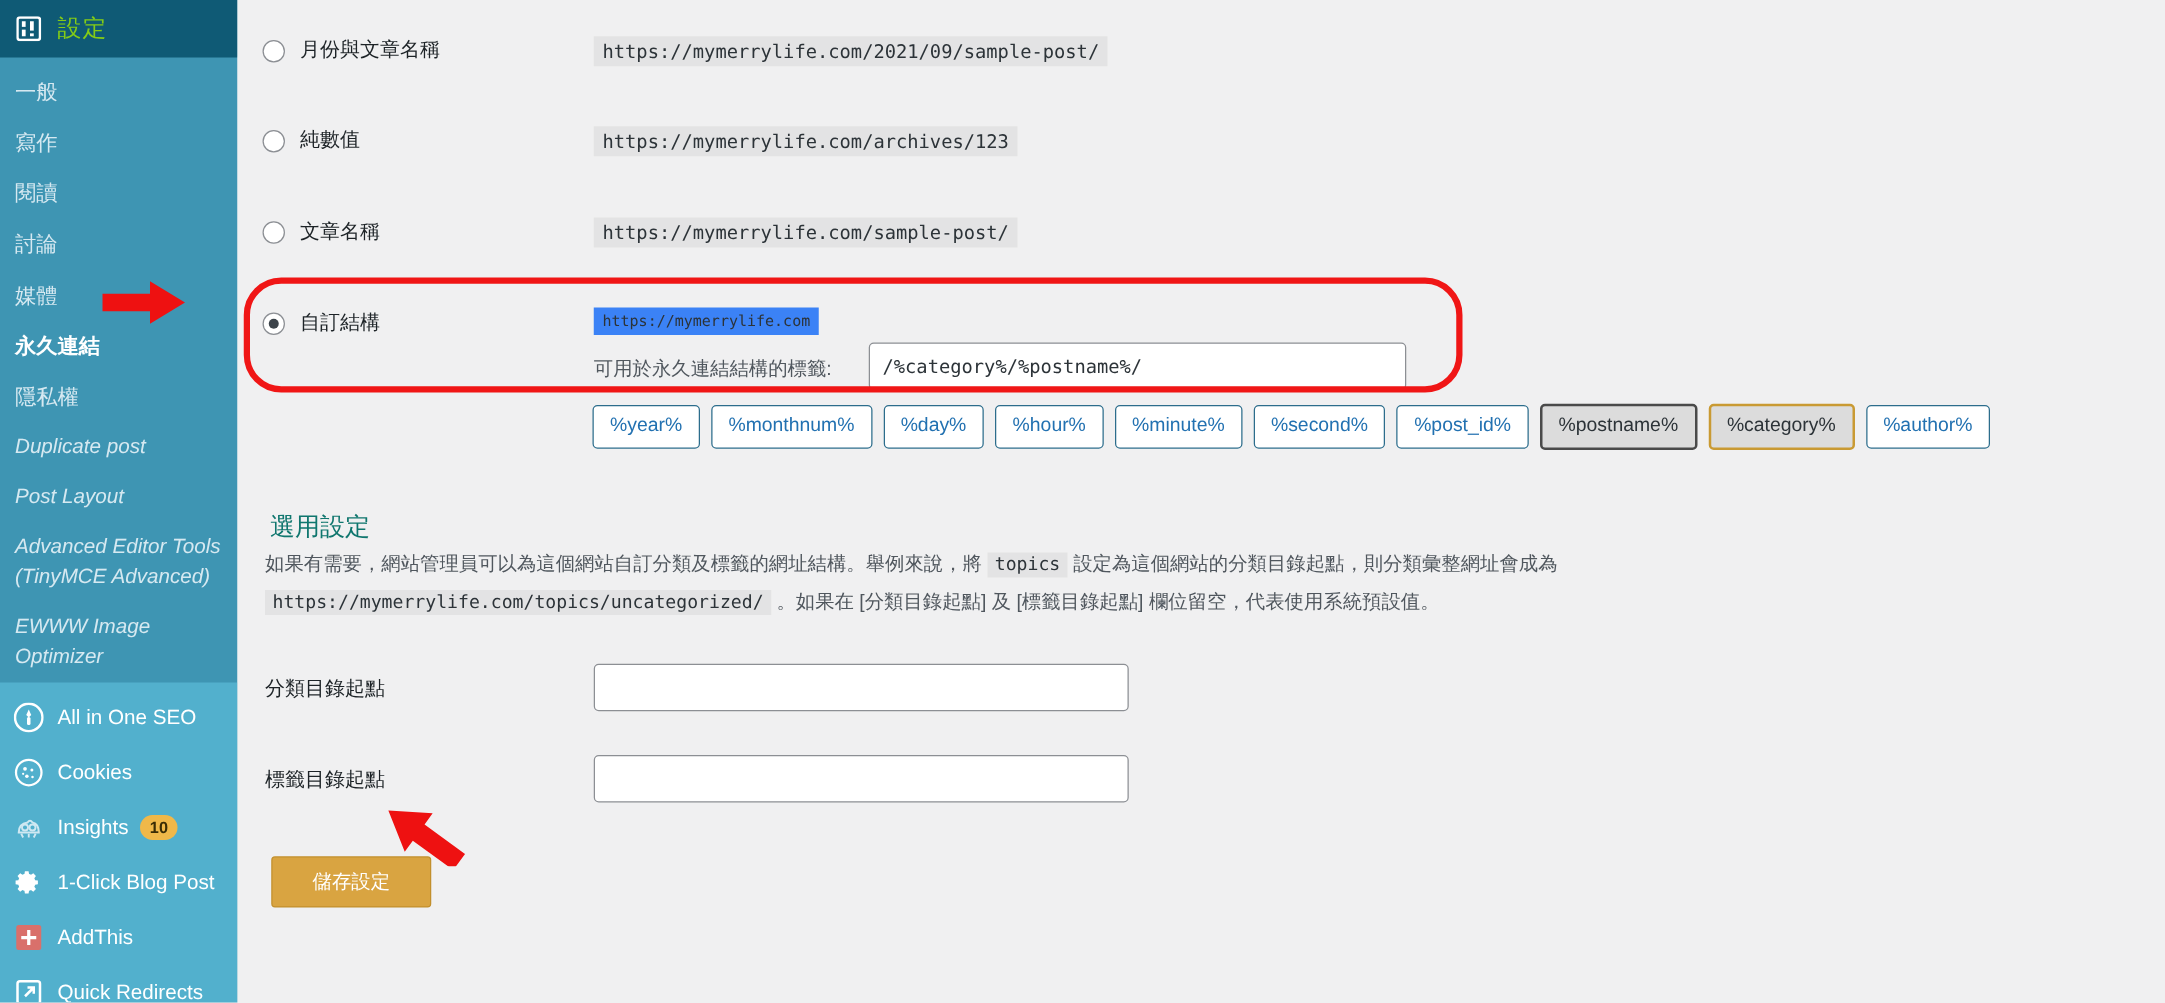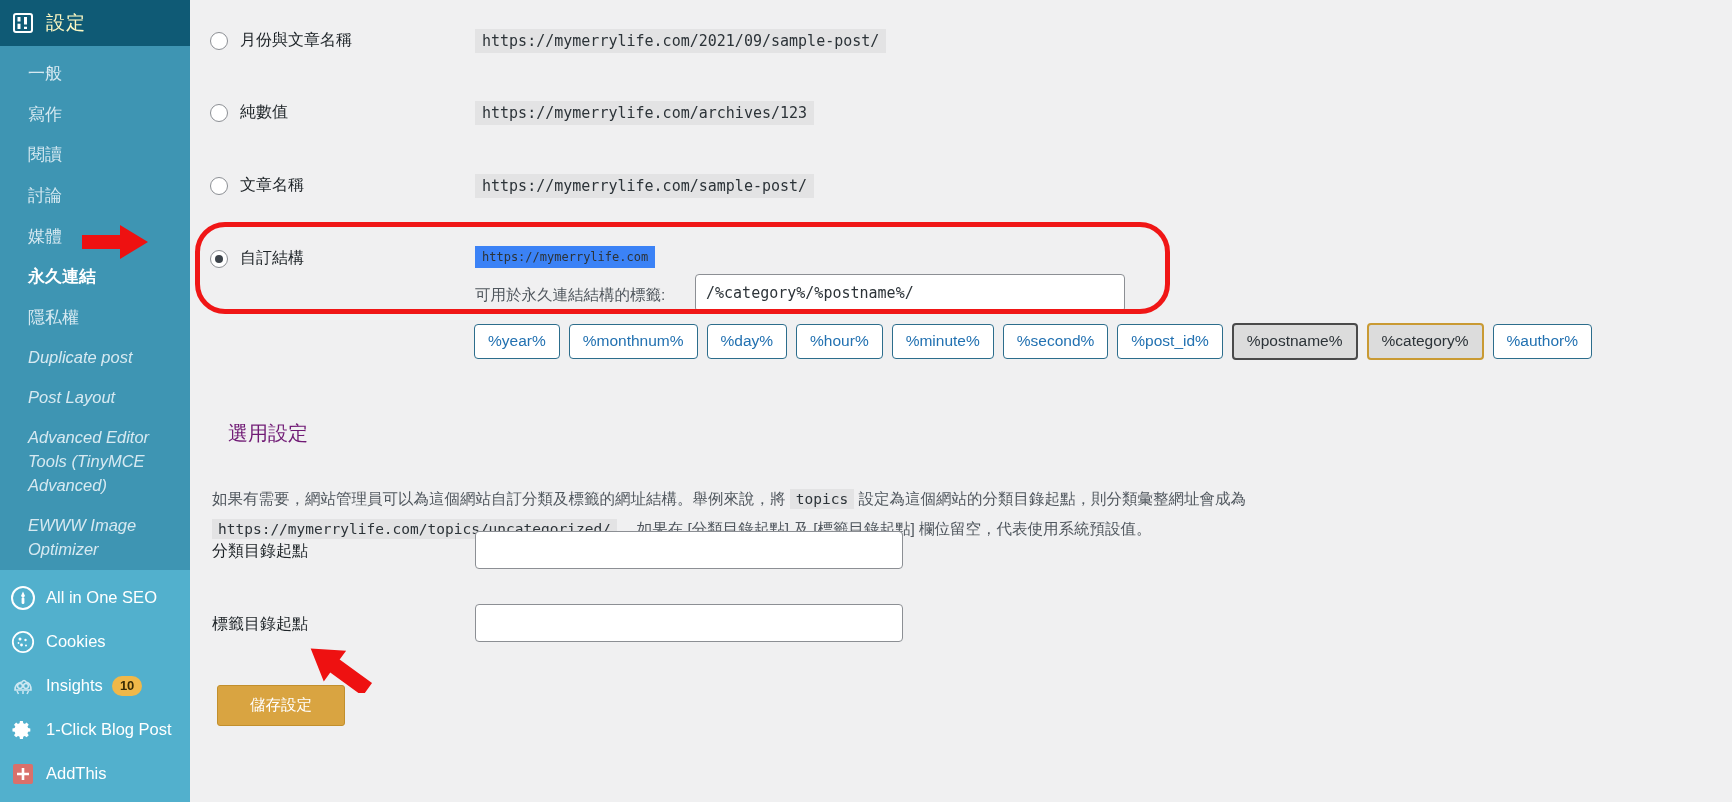--- a/index.html
+++ b/index.html
@@ -34,32 +34,31 @@
     color: #fff;
   }
   .sidebar-header .hdr-icon {
     width: 22px; height: 22px;
     display: inline-flex; align-items: center; justify-content: center;
     margin-right: 12px;
   }
   .sidebar-header .hdr-title {
     font-size: 19px;
     letter-spacing: 1px;
-    color: #fef9c3;
+    color: #84cc16;
   }
   .menu-group-top { padding-top: 8px; }
   .menu-item {
     display: block;
     padding: 8px 12px 8px 12px;
     color: #d6e9f1;
     font-size: 17px;
     line-height: 1.45;
     text-decoration: none;
     cursor: pointer;
-    margin-left: 16px;
   }
   .menu-item.current {
     color: #ffffff;
     font-weight: bold;
   }
   .menu-item.latin { font-size: 16.5px; font-style: italic; }
 
   .sidebar-plugins {
     background: #52b0cd;
     padding-top: 6px;
@@ -215,22 +214,22 @@
   }
   .tagbtn.used.dark {
     border: 2px solid #4a4a4a;
   }
 
   
   .sec-title {
     position: absolute;
     font-size: 20px;
     font-weight: normal;
-    color: #701a75;
-    margin: 16px;
+    color: #0f766e;
+    margin: 4px;
   }
   .sec-para {
     position: absolute;
     font-size: 15.5px;
     line-height: 30px;
     color: #50575e;
     width: 1340px;
   }
   .inline-code {
     font-family: "DejaVu Sans Mono", "Liberation Mono", monospace;
@@ -420,21 +419,21 @@
       <button class="tagbtn">%minute%</button>
       <button class="tagbtn">%second%</button>
       <button class="tagbtn">%post_id%</button>
       <button class="tagbtn used dark">%postname%</button>
       <button class="tagbtn used">%category%</button>
       <button class="tagbtn">%author%</button>
     </div>
 
     <h2 class="sec-title" style="top:404px; left:22px;">選用設定</h2>
 
-    <p class="sec-para" style="top:468px; left:22px;">
+    <p class="sec-para" style="top:421px; left:22px;">
       <span>如果有需要，網站管理員可以為這個網站自訂分類及標籤的網址結構。舉例來說，將</span>
       <span class="inline-code">topics</span>
       <span>設定為這個網站的分類目錄起點，則分類彙整網址會成為</span>
       <span class="inline-code">https://mymerrylife.com/topics/uncategorized/</span>
       <span>。如果在 [分類目錄起點] 及 [標籤目錄起點] 欄位留空，代表使用系統預設值。</span>
     </p>
 
     <span class="field-label" style="top:541px; left:22px;">分類目錄起點</span>
     <input class="text-input" style="top: 531px; left: 285px;" type="text" value="">
 

